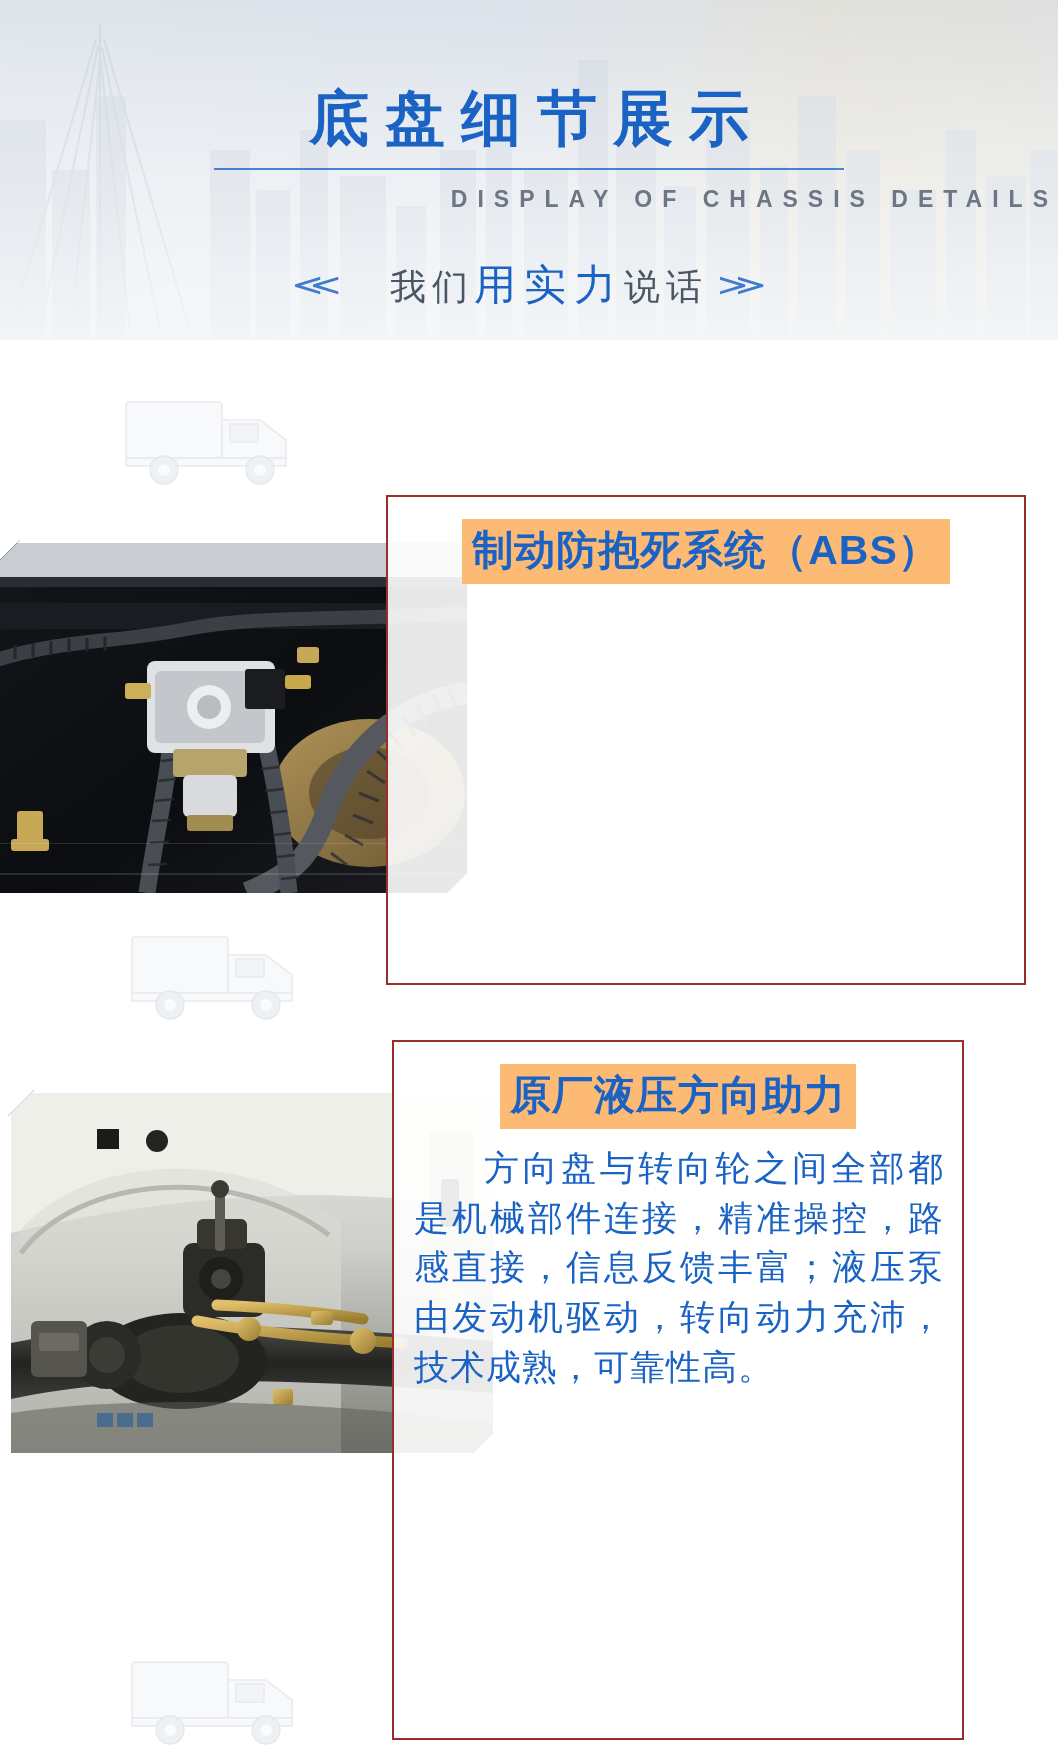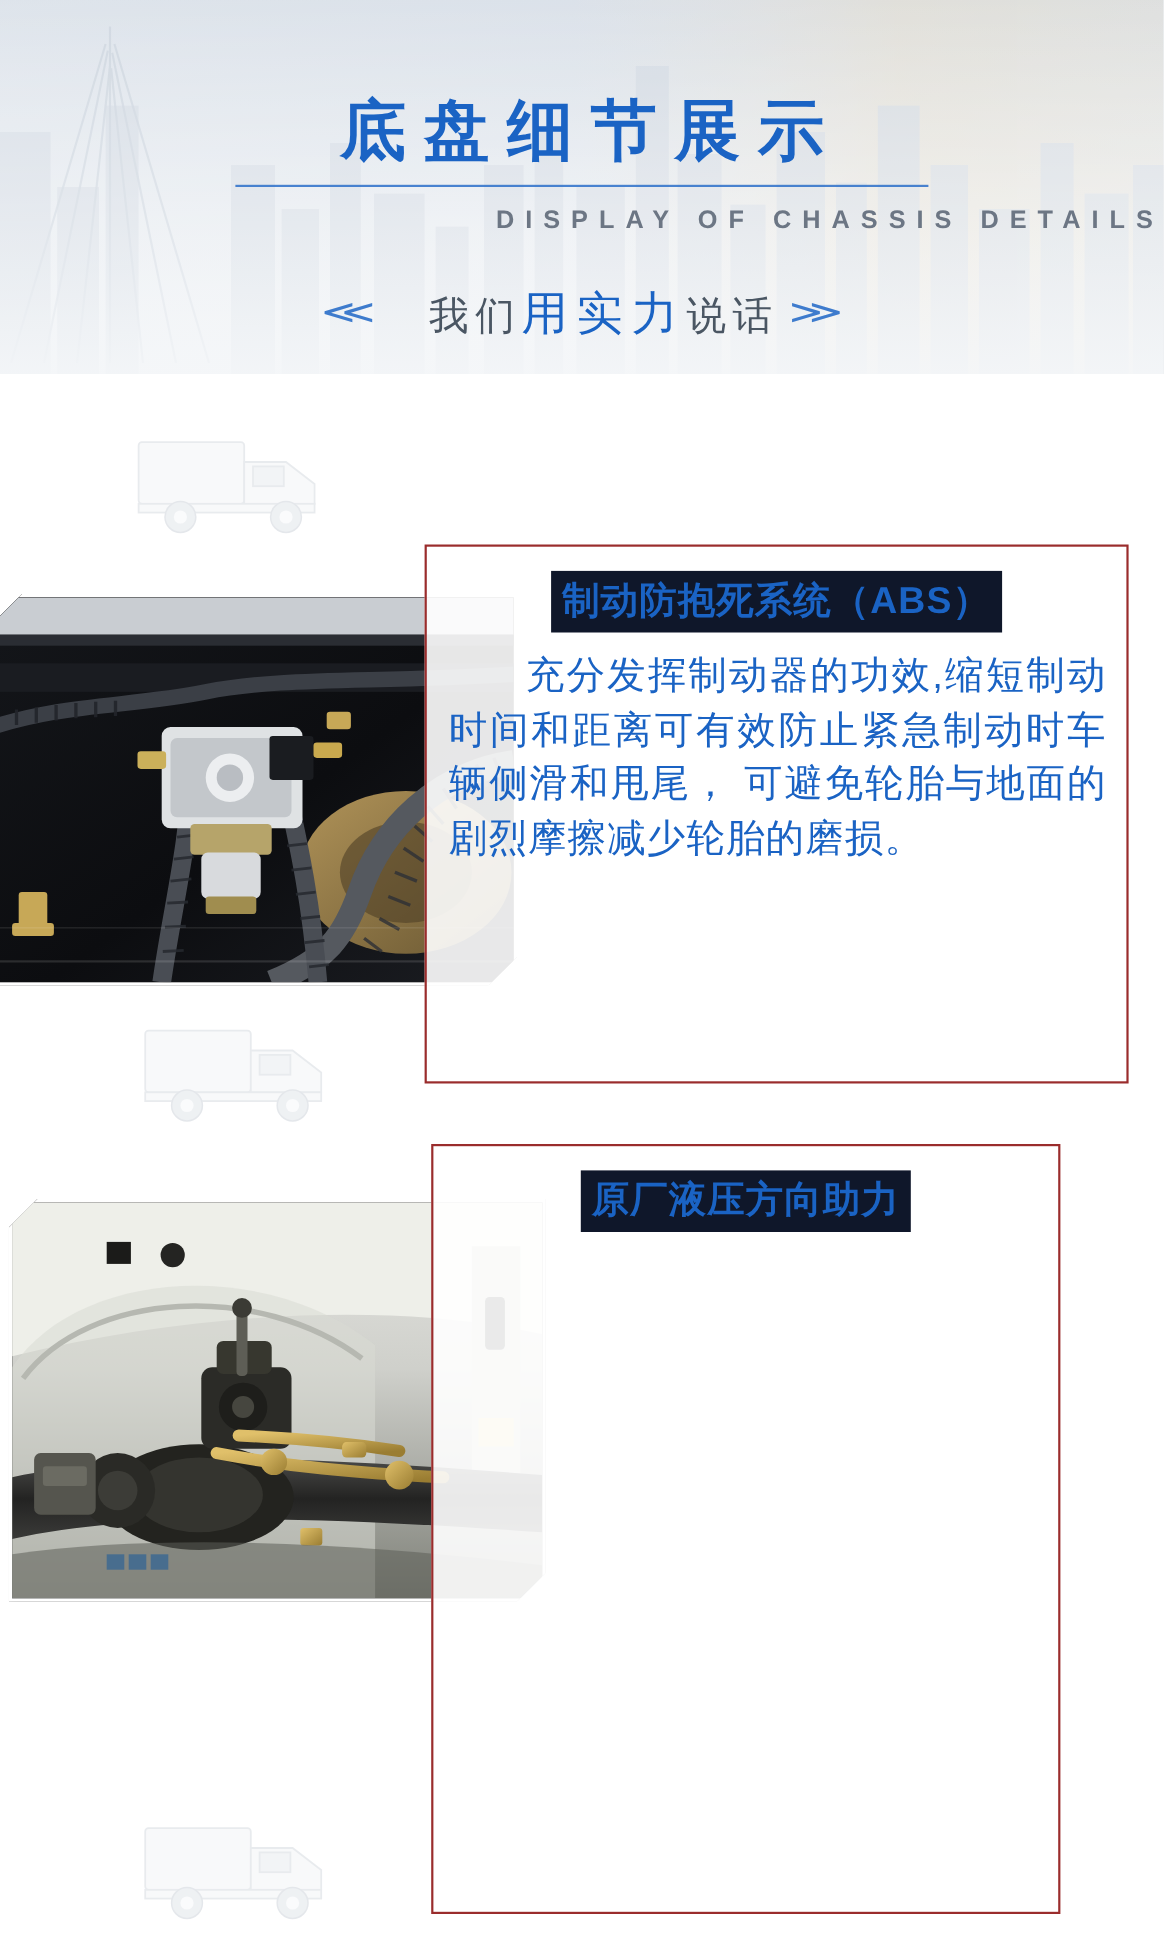--- a/index.html
+++ b/index.html
@@ -124,24 +124,24 @@
   
   .card {
     position: absolute;
     border: 2px solid #9a2c2c;
     background: rgba(255,255,255,0.9);
     box-sizing: border-box;
   }
   .card-title {
     display: inline-block;
     margin: 0;
-    font-size: 34px;
+    font-size: 41px;
     font-weight: bold;
     color: #1a63c4;
-    background: #0f172a;
+    background: #fdba74;
     padding: 4px 10px 6px 10px;
     letter-spacing: 1px;
     white-space: nowrap;
   }
   .card-title-row { text-align: center; padding-top: 22px; }
   .card-body {
     margin: 0;
     padding: 14px 18px 10px 20px;
     font-size: 35px;
     line-height: 1.42;
@@ -348,21 +348,20 @@
         <rect x="0" y="330" width="470" height="2"></rect>
         <rect x="0" y="300" width="470" height="1"></rect>
       </g>
     </svg>
   </div>
 
   <div class="card" style="left:386px; top:155px; width:640px; height:490px;">
     <div class="card-title-row">
       <h2 class="card-title">制动防抱死系统（ABS）</h2>
     </div>
-    <p class="card-body">充分发挥制动器的功效,缩短制动时间和距离可有效防止紧急制动时车辆侧滑和甩尾， 可避免轮胎与地面的剧烈摩擦减少轮胎的磨损。</p>
   </div>
 
   <div class="photo-frame clip" style="left:8px; top:750px; width:482px; height:360px;">
     <svg class="photo-inner" viewBox="0 0 482 360" preserveAspectRatio="none">
       <defs>
         <linearGradient id="p2bg" x1="0" y1="0" x2="0" y2="1">
           <stop offset="0%" stop-color="#e6e6e2"></stop>
           <stop offset="42%" stop-color="#cfd0cb"></stop>
           <stop offset="100%" stop-color="#7f8179"></stop>
         </linearGradient>
@@ -430,15 +429,16 @@
       </g>
 
       <path d="M0 320 C 140 300, 320 310, 482 330 L482 360 L0 360 Z" fill="#5d5f58" opacity=".55"></path>
     </svg>
   </div>
 
   <div class="card" style="left:392px; top:700px; width:572px; height:700px;">
     <div class="card-title-row">
       <h2 class="card-title">原厂液压方向助力</h2>
     </div>
+    <p class="card-body">方向盘与转向轮之间全部都是机械部件连接，精准操控，路感直接，信息反馈丰富；液压泵由发动机驱动，转向动力充沛，技术成熟，可靠性高。</p>
   </div>
 
 </div>
 
 </body></html>

